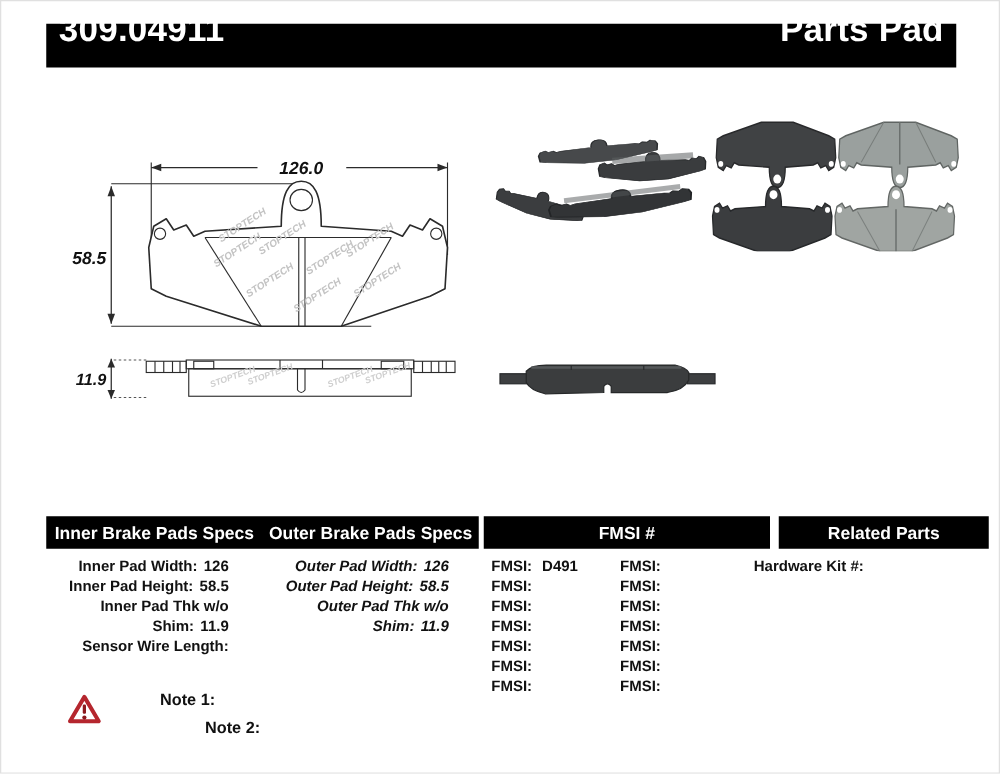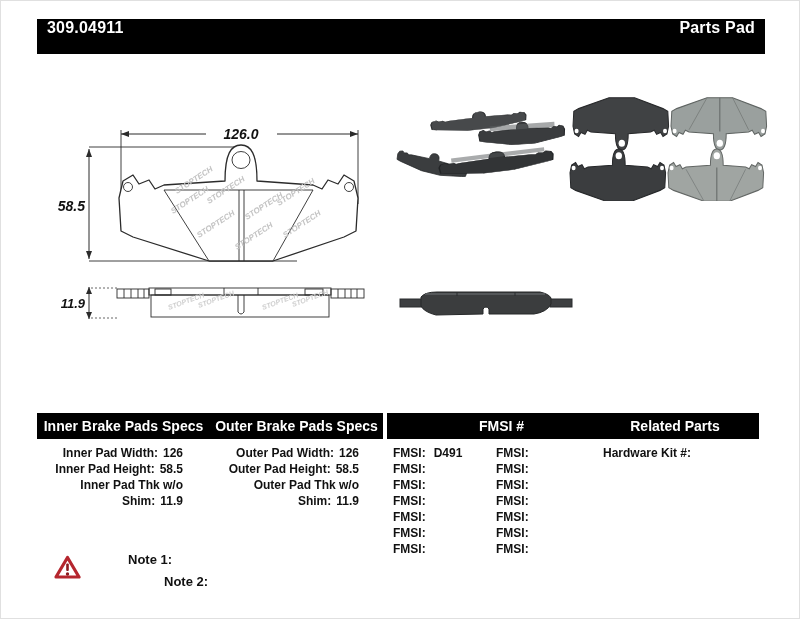--- a/index.html
+++ b/index.html
@@ -5,32 +5,32 @@
   html,body{margin:0;padding:0;background:#fff;}
   #page{
     position:relative;width:798px;height:617px;background:#ffffff;
     border:1px solid #e0e0e0;overflow:hidden;
     font-family:"Liberation Sans",sans-serif;color:#111;
   }
   .abs{position:absolute;}
   
   .bar{background:#000;color:#fff;font-weight:bold;}
   #title-bar{left:36px;top:18px;width:728px;height:35px;display:flex;
-    align-items:flex-start;justify-content:space-between;padding:0 10px;box-sizing:border-box;
-    font-size:16px;letter-spacing:.2px;}
+    align-items:flex-end;justify-content:space-between;padding:14px 10px;box-sizing:border-box;
+    font-size:28px;letter-spacing:.2px;}
   .col-bar{top:412px;height:26px;display:flex;align-items:center;justify-content:center;
     font-size:14px;}
   #specs-bar{left:36px;width:346px;}
   #specs-bar .half{flex:1;text-align:center;}
   #fmsi-bar{left:386px;width:229px;}
-  #related-bar{left:590px;width:168px;}
+  #related-bar{left:622px;width:168px;}
   
   .spec-col{top:444px;font-size:12px;font-weight:bold;line-height:16px;}
   #inner-col{left:36px;width:146px;text-align:right;}
-  #outer-col{left:212px;width:146px;text-align:right;}
+  #outer-col{left:212px;width:146px;text-align:right;font-style:italic;}
   #fmsi-left-col{left:392px;width:100px;}
   #fmsi-right-col{left:495px;width:100px;}
   #related-col{left:602px;width:160px;}
   .spec-row .v:not(:empty){margin-left:5px;text-align:center;}
   .fmsi-row .v:not(:empty){margin-left:8px;}
   
   .note-line{left:95px;font-size:13px;font-weight:bold;line-height:16px;margin-left:32px;}
   #note-1{top:551px;} #note-2{top:573px;padding-left:36px;}
   
   .dline{stroke:#2b2b2b;stroke-width:1;fill:none;}
@@ -208,20 +208,21 @@
     <span>FMSI #</span>
   </div>
   <div id="related-bar" class="abs bar col-bar">
     <span>Related Parts</span>
   </div>
 
   <div id="inner-col" class="abs spec-col">
     <div class="spec-row"><span>Inner Pad Width:</span><span class="v">126</span></div>
     <div class="spec-row"><span>Inner Pad Height:</span><span class="v">58.5</span></div>
     <div class="spec-row"><span>Inner Pad Thk w/o Shim:</span><span class="v">11.9</span></div>
+    <div class="spec-row"><span>Sensor Wire Length:</span><span class="v"></span></div>
   </div>
 
   <div id="outer-col" class="abs spec-col">
     <div class="spec-row"><span>Outer Pad Width:</span><span class="v">126</span></div>
     <div class="spec-row"><span>Outer Pad Height:</span><span class="v">58.5</span></div>
     <div class="spec-row"><span>Outer Pad Thk w/o Shim:</span><span class="v">11.9</span></div>
   </div>
 
   <div id="fmsi-left-col" class="abs spec-col">
     <div class="fmsi-row"><span>FMSI:</span><span class="v">D491</span></div>

